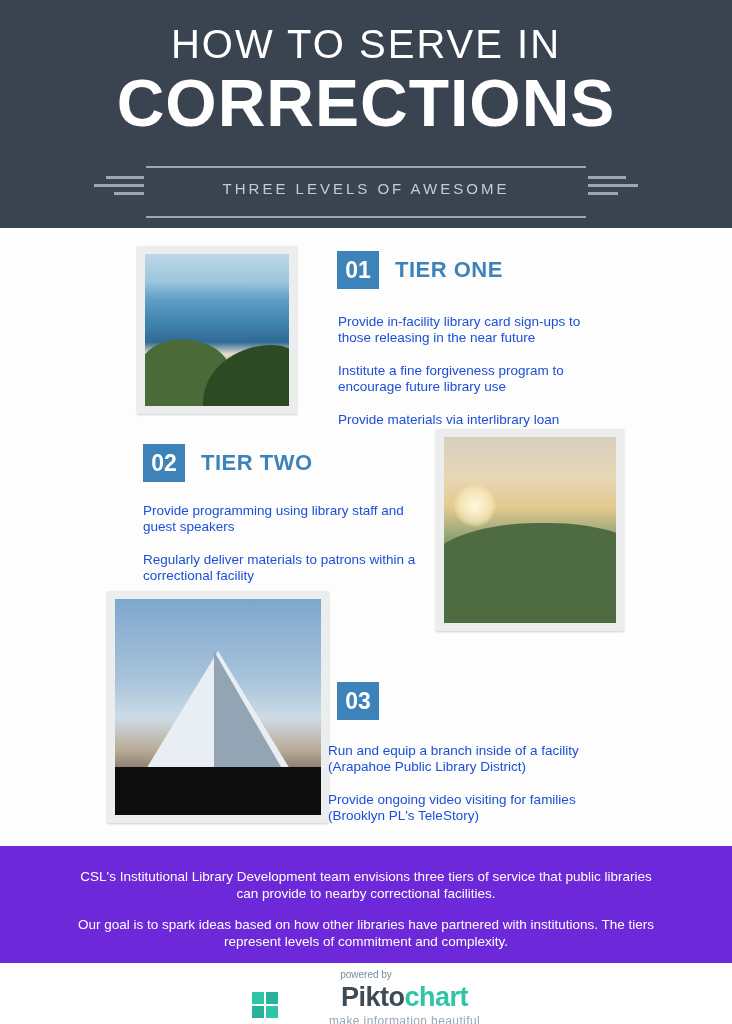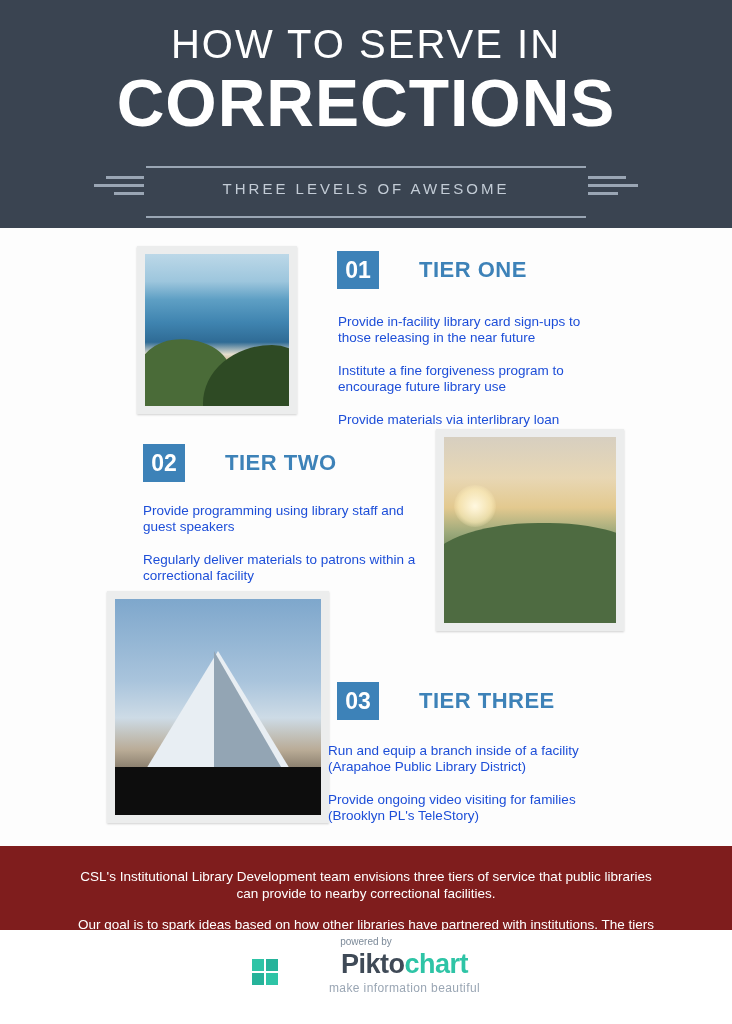--- a/index.html
+++ b/index.html
@@ -190,21 +190,20 @@
     margin-left:-4px;
     border-left:0 solid transparent;
     border-right:74px solid transparent;
     border-bottom:128px solid #93a5b4;
   }
 
   .tier-head {
     position: absolute;
     display: flex;
     align-items: center;
-    gap: 24px;
   }
   .tier-num {
     background: #3d82b8;
     color: #ffffff;
     font-size: 23px;
     font-weight: bold;
     width: 42px;
     height: 38px;
     line-height: 38px;
     text-align: center;
@@ -222,22 +221,22 @@
     font-size: 13.5px;
     line-height: 16px;
   }
   .tier-body p {
     margin: 0 0 17px 0;
   }
   .tier-body p:last-child { margin-bottom: 0; }
 
   
   .footer {
-    background: #7f1d1d;
-    height: 84px;
+    background: #6d28d9;
+    height: 117px;
     color: #ffffff;
     text-align: center;
     box-sizing: border-box;
     padding: 22px 70px 0 70px;
   }
   .footer p {
     margin: 0 0 14px 0;
     font-size: 13.5px;
     line-height: 17px;
   }
@@ -343,21 +342,20 @@
   </div>
 
   <div class="photo-frame" style="left:107px; top:363px; width:222px; height:232px;">
     <div class="photo photo-mountain">
       <div class="mount-shadow"></div>
     </div>
   </div>
 
   <div class="tier-head" style="left:337px; top:454px;">
     <div class="tier-num">03</div>
-    <div class="tier-label">TIER THREE</div>
   </div>
 
   <div class="tier-body" style="left:328px; top:515px; width:268px;">
     <p>Run and equip a branch inside of a facility (Arapahoe Public Library District)</p>
     <p>Provide ongoing video visiting for families (Brooklyn PL's TeleStory)</p>
   </div>
 
 </div>
 
 <div class="footer">

